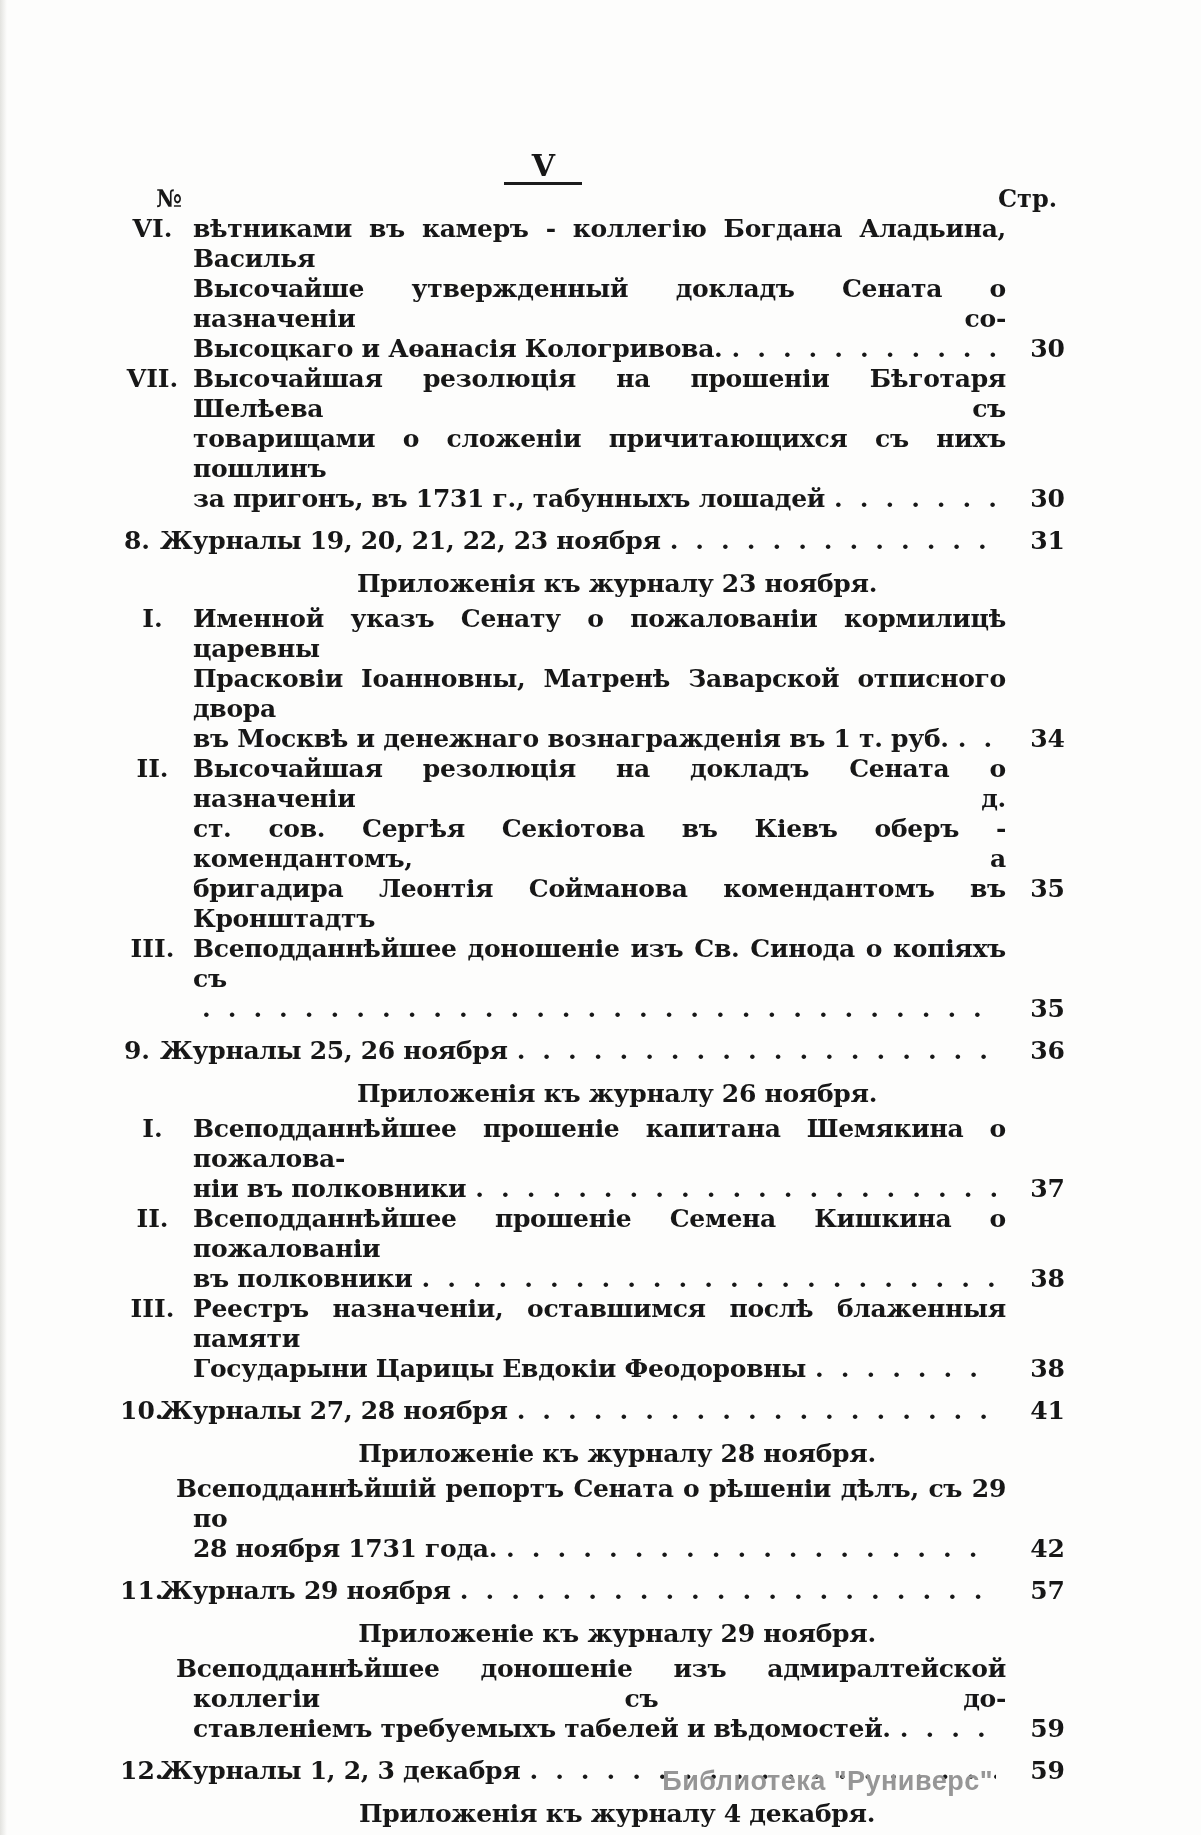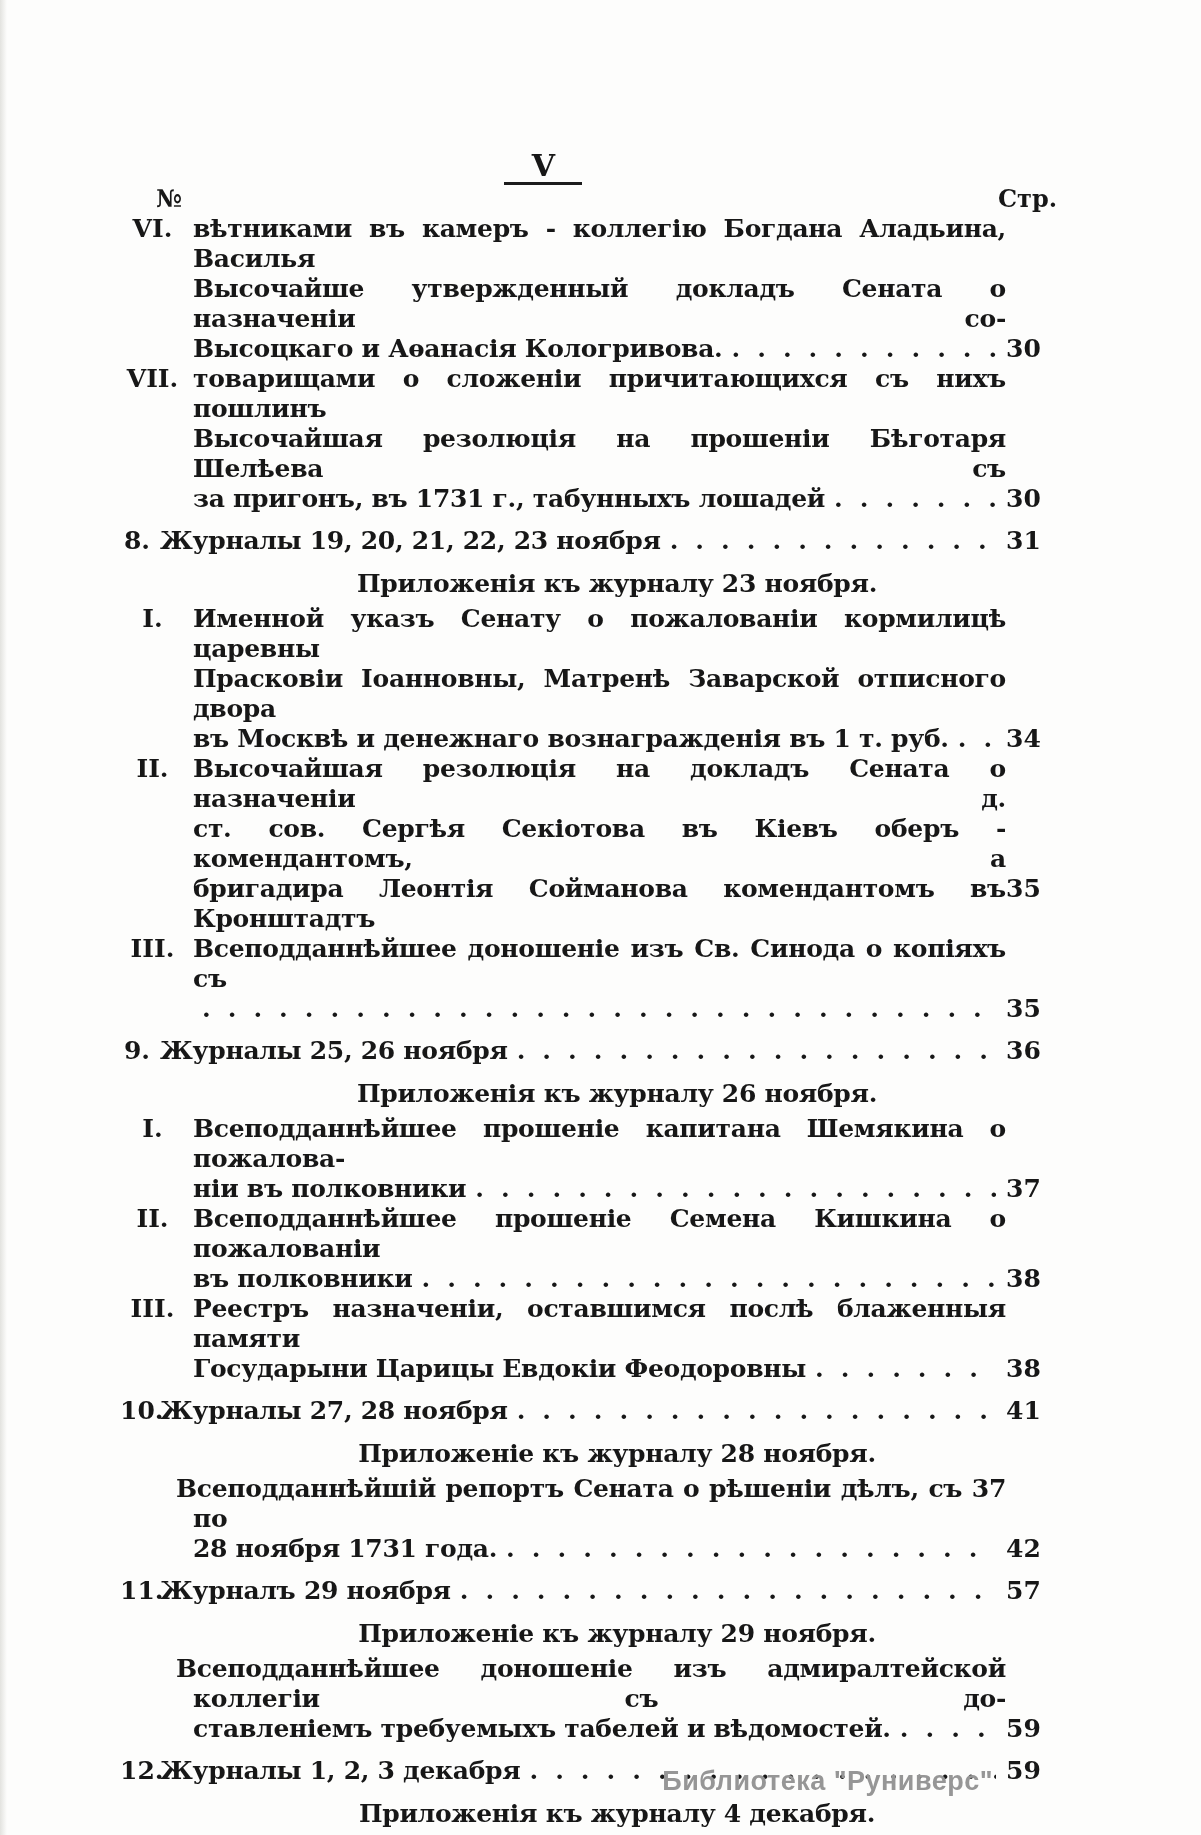--- a/index.html
+++ b/index.html
@@ -47,21 +47,21 @@
   .lastline { display:flex; align-items:baseline; }
   .lastline .txt { white-space:nowrap; letter-spacing:-0.3px; }
   .lastline .txt.fill {
     flex:1; white-space:normal;
     text-align:justify; text-align-last:justify;
   }
   .leader {
     flex:1; overflow:hidden; white-space:nowrap;
     letter-spacing:17px; margin:0 10px 0 9px;
   }
-  .pg { flex:none; width:66px; text-align:left; padding-right:7px; box-sizing:border-box; }
+  .pg { flex:none; width:66px; text-align:right; padding-right:7px; box-sizing:border-box; }
   .k-arabic  { margin:12px 0 2px; }
   .k-subhead { margin:13px 0 5px; }
   .watermark {
     position:absolute; top:1766px; right:208px;
     font-family:"Liberation Sans","DejaVu Sans",sans-serif;
     font-size:27px; font-weight:700; color:#969696; letter-spacing:0.5px;
   }
 </style>
 </head>
 <body>
@@ -83,22 +83,22 @@
         <div class="lastline">
           <span class="txt">Высоцкаго и Аѳанасія Кологривова.</span>
           <span class="leader">............................................................</span>
           <span class="pg">30</span>
         </div>
       </div>
     </div>
     <div class="entry k-roman">
       <div class="numcol">VII.</div>
       <div class="body">
+        <div class="line first">Высочайшая резолюція на прошеніи Бѣготаря Шелѣева съ</div>
         <div class="line">товарищами о сложеніи причитающихся съ нихъ пошлинъ</div>
-        <div class="line first">Высочайшая резолюція на прошеніи Бѣготаря Шелѣева съ</div>
         <div class="lastline">
           <span class="txt">за пригонъ, въ 1731 г., табунныхъ лошадей</span>
           <span class="leader">............................................................</span>
           <span class="pg">30</span>
         </div>
       </div>
     </div>
     <div class="entry k-arabic">
       <div class="numcol">8.</div>
       <div class="body">
@@ -205,21 +205,21 @@
         </div>
       </div>
     </div>
     <div class="entry k-subhead">
       <div class="body">
         <div class="line first">Приложеніе къ журналу 28 ноября.</div>
       </div>
     </div>
     <div class="entry k-plain">
       <div class="body">
-        <div class="line first">Всеподданнѣйшій репортъ Сената о рѣшеніи дѣлъ, съ 37 по</div>
+        <div class="line first">Всеподданнѣйшій репортъ Сената о рѣшеніи дѣлъ, съ 29 по</div>
         <div class="lastline">
           <span class="txt">28 ноября 1731 года.</span>
           <span class="leader">............................................................</span>
           <span class="pg">42</span>
         </div>
       </div>
     </div>
     <div class="entry k-arabic">
       <div class="numcol">11.</div>
       <div class="body">

